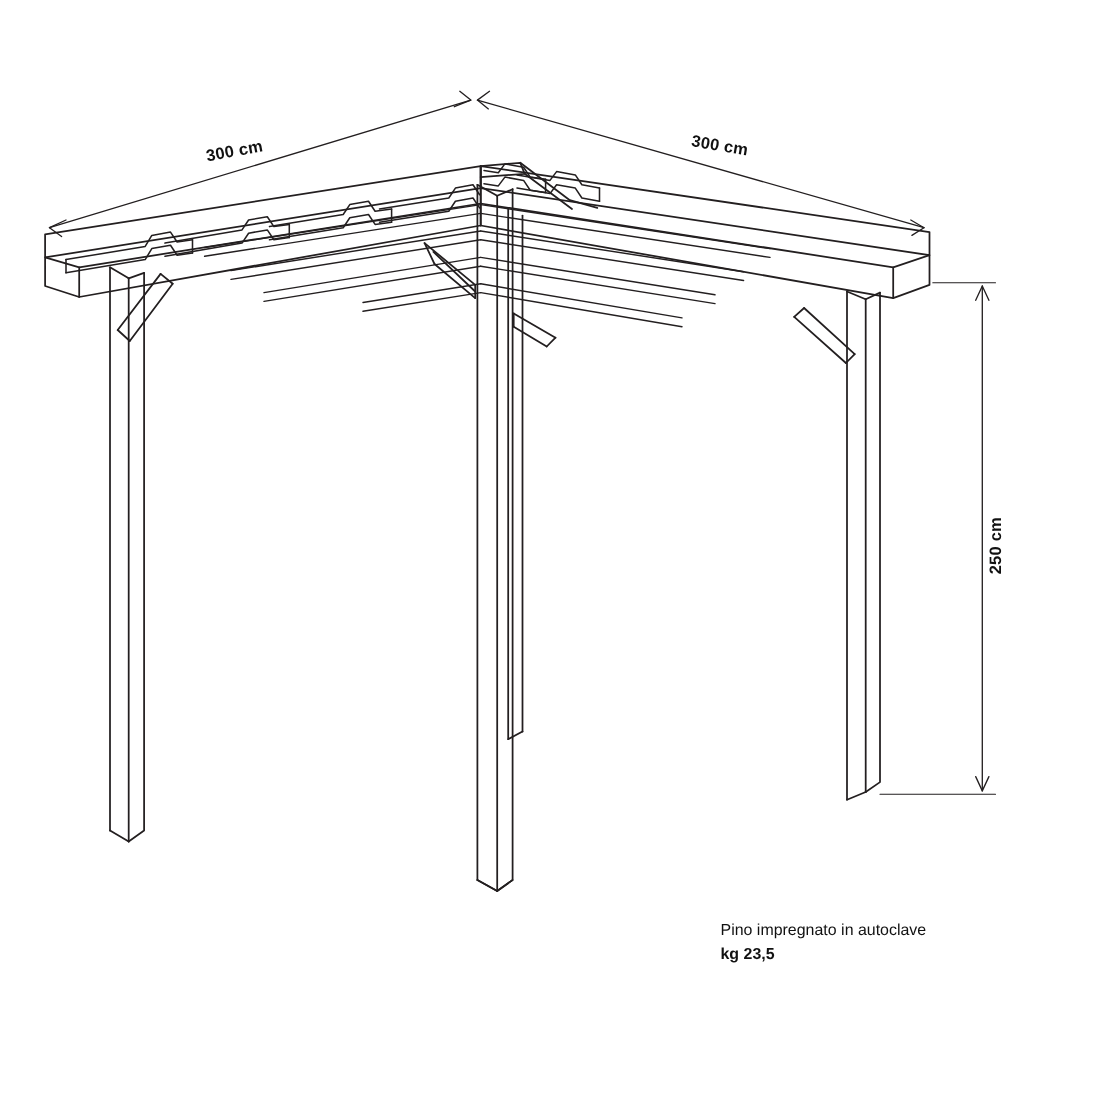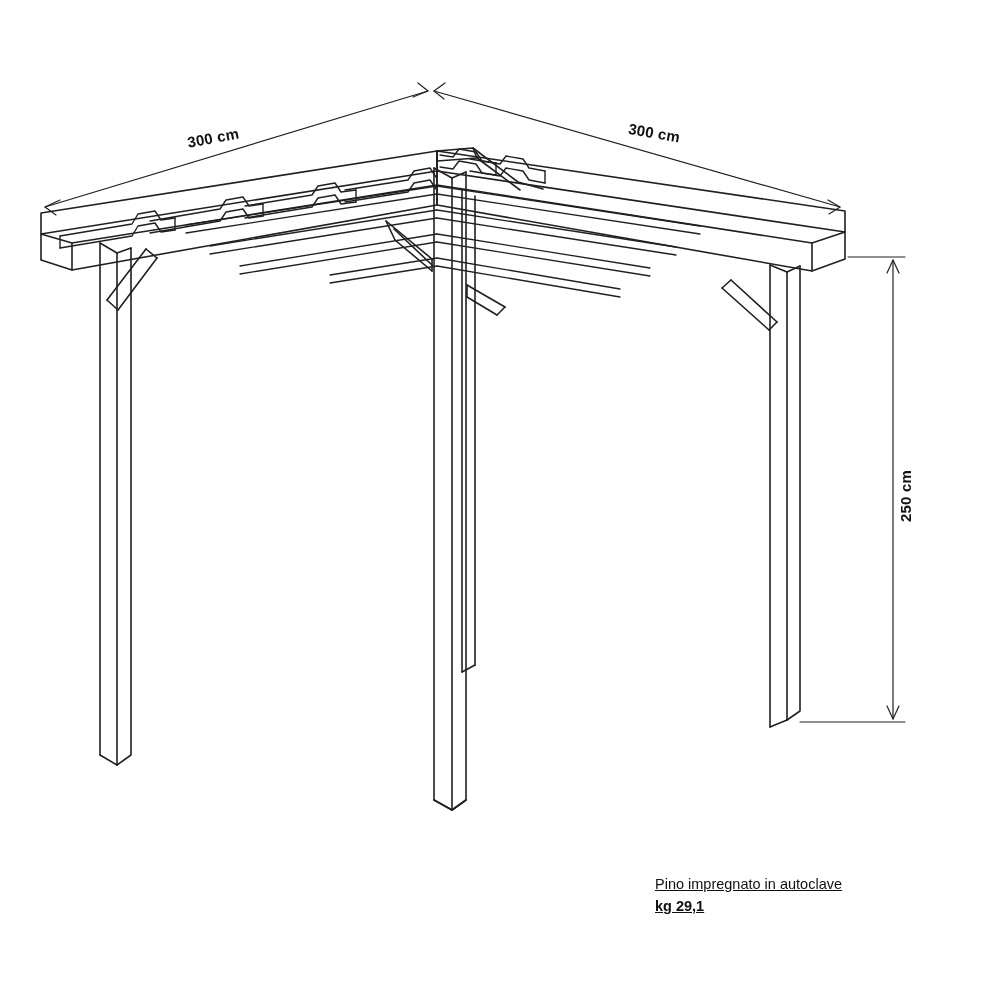--- a/index.html
+++ b/index.html
@@ -49,26 +49,25 @@
   #label-height {
     left: 897px;
     top: 470px;
     writing-mode: vertical-rl;
     text-orientation: mixed;
     transform: rotate(180deg);
   }
   #caption {
     position: absolute;
     left: 655px;
-    top: 874px;
+    top: 836px;
     width: 300px;
     font-size: 14.5px;
     line-height: 1.5;
     color: #111111;
-    text-decoration: underline;
   }
   #caption .line2 {
     font-weight: bold;
   }
 </style>
 </head>
 <body>
 
 <div id="stage">
 
@@ -231,16 +230,16 @@
   </svg>
 
   <div class="dim-label" id="label-width-left">300 cm</div>
 
   <div class="dim-label" id="label-width-right">300 cm</div>
 
   <div class="dim-label" id="label-height">250 cm</div>
 
   <div id="caption">
     <div class="line1">Pino impregnato in autoclave</div>
-    <div class="line2">kg 29,1</div>
+    <div class="line2">kg 23,5</div>
   </div>
 
 </div>
 
 </body></html>

